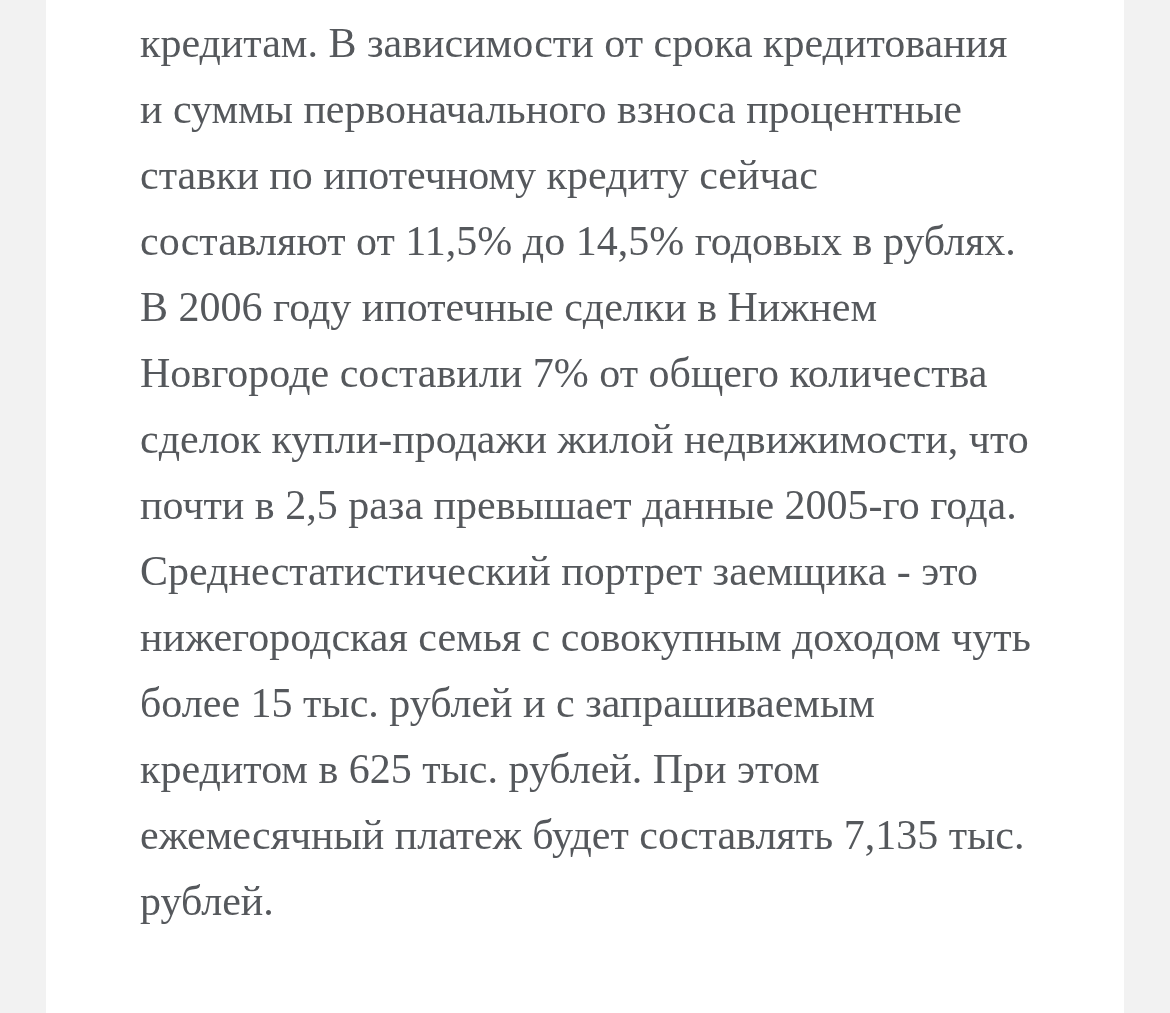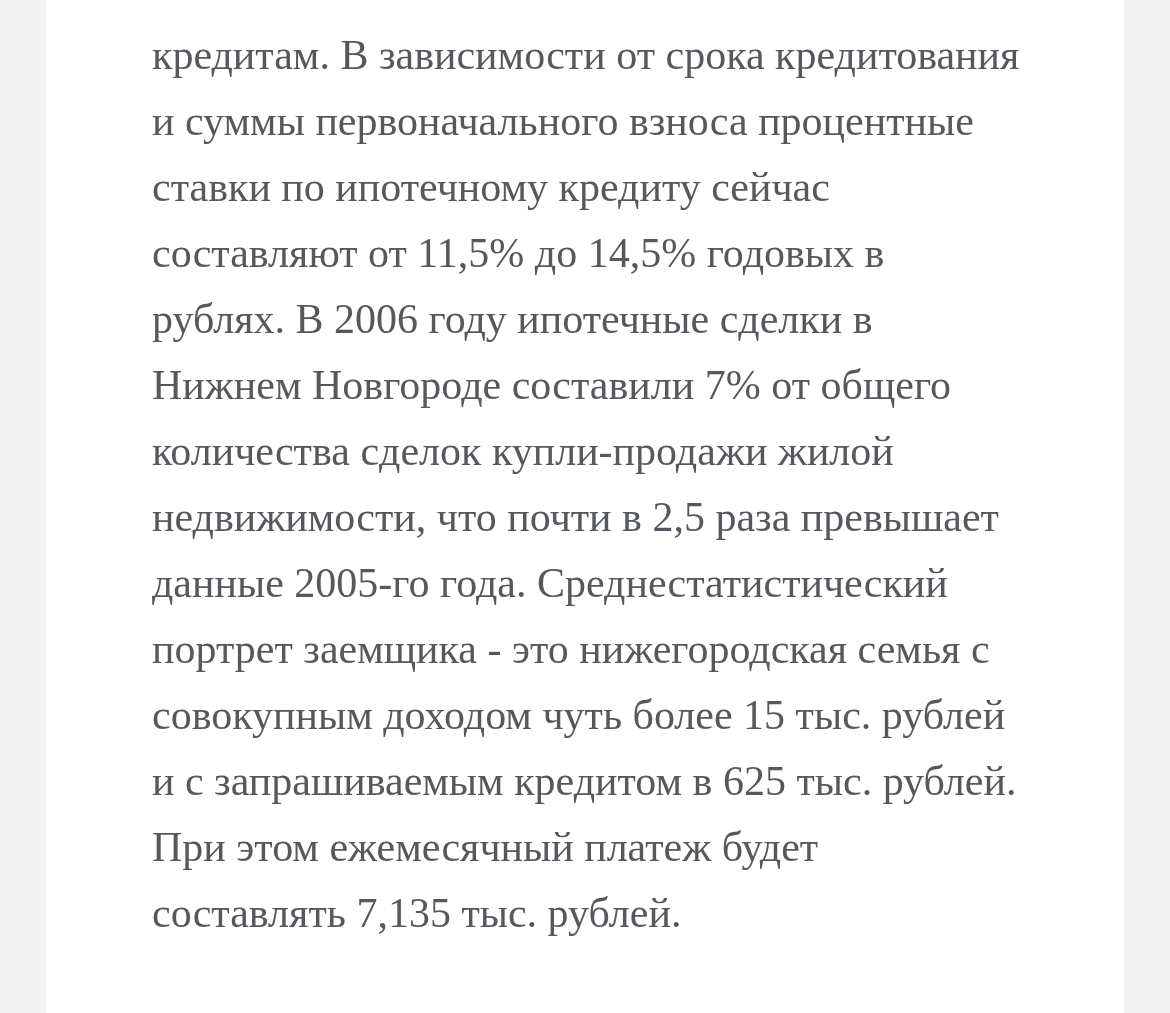--- a/index.html
+++ b/index.html
@@ -30,21 +30,21 @@
     background: #ffffff;
     box-sizing: border-box;
   }
   .article-body {
     position: absolute;
     left: 90px;
     top: 6px;
     width: 900px;
   }
   .article-body p {
-    margin: 16px;
+    margin: 4px;
     font-family: "Liberation Serif", "DejaVu Serif", serif;
     font-size: 42px;
     line-height: 66px;
     color: #55585c;
     text-align: left;
     letter-spacing: 0px;
     word-spacing: 0px;
   }
 </style>
 </head>

